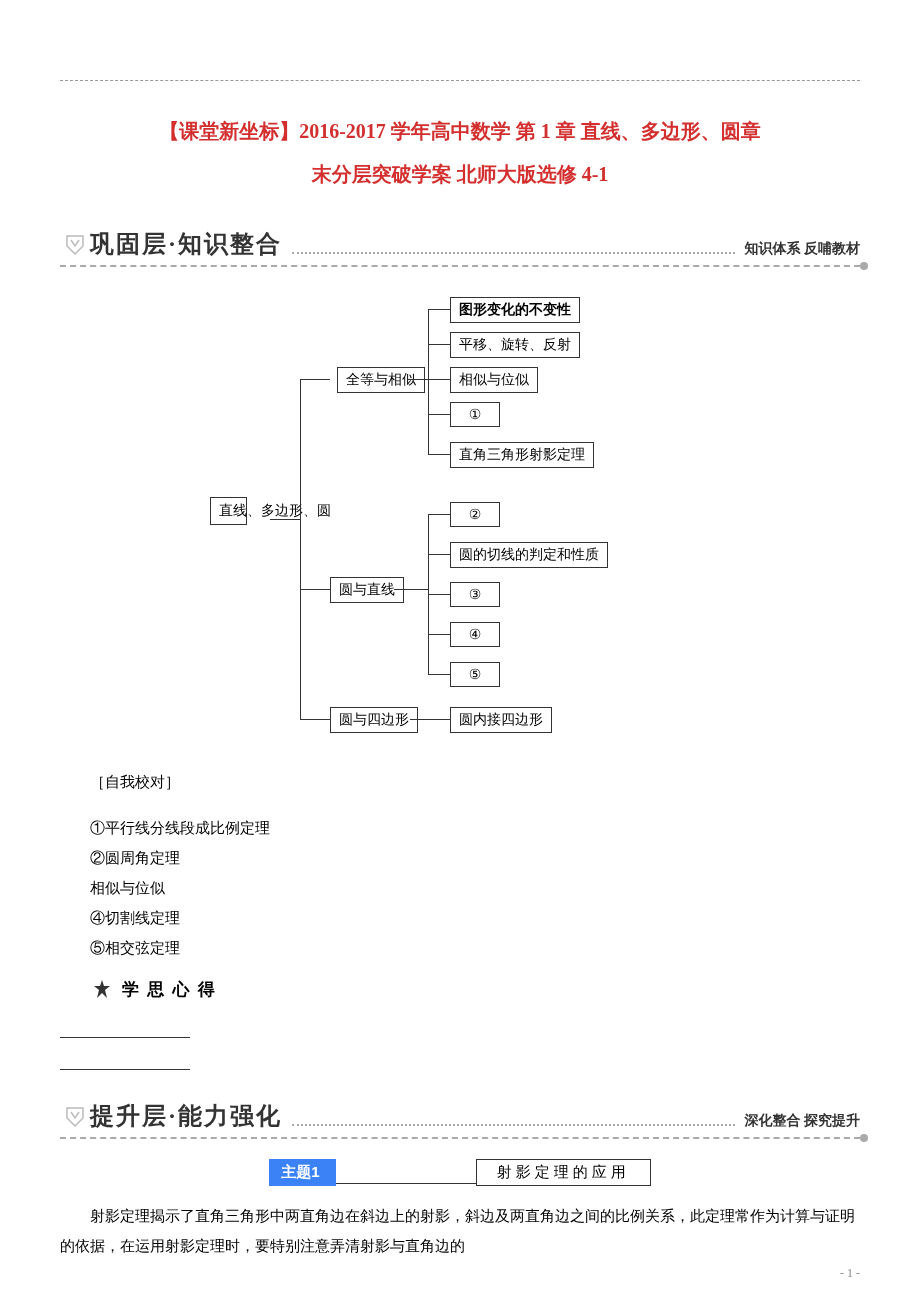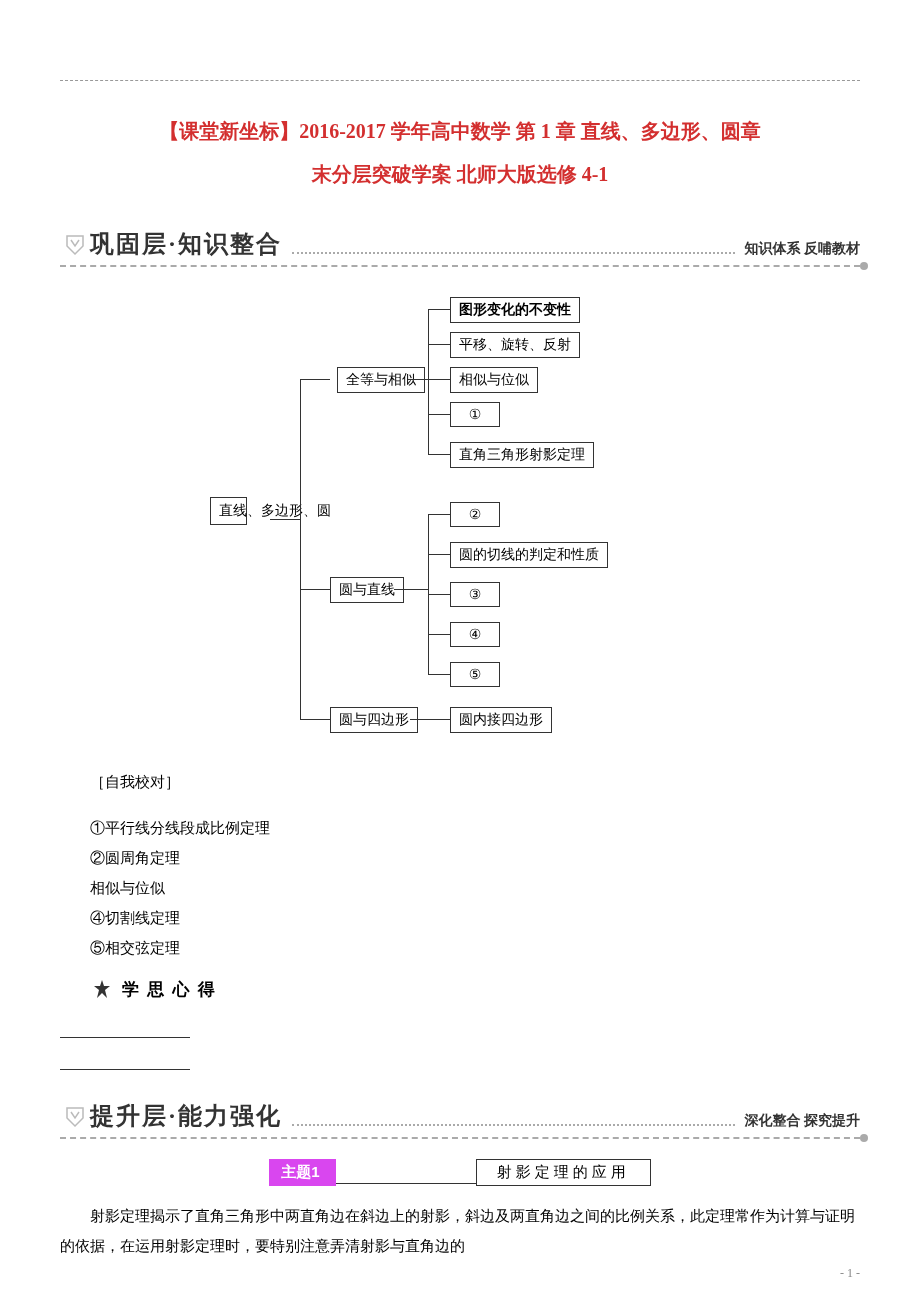--- a/index.html
+++ b/index.html
@@ -132,21 +132,21 @@
       height: 22px;
       margin-bottom: 10px;
     }
     .topic-row {
       display: flex;
       justify-content: center;
       align-items: center;
       margin: 20px 0 15px 0;
     }
     .topic-badge {
-      background: #d946ef;
+      background: #3b82f6;
       color: #fff;
       font-size: 15px;
       font-weight: bold;
       padding: 4px 16px 4px 12px;
       font-family: "SimHei", sans-serif;
     }
     .topic-mid {
       width: 140px;
       border-bottom: 1px solid #333;
       height: 1px;

